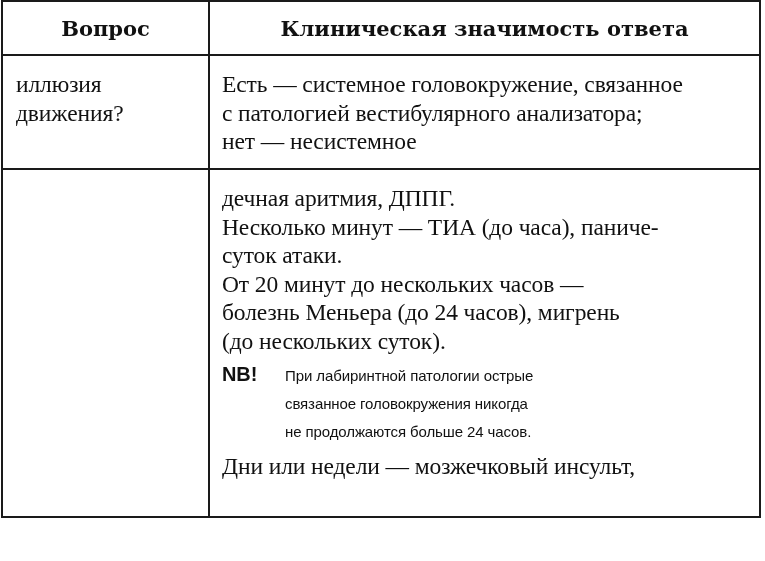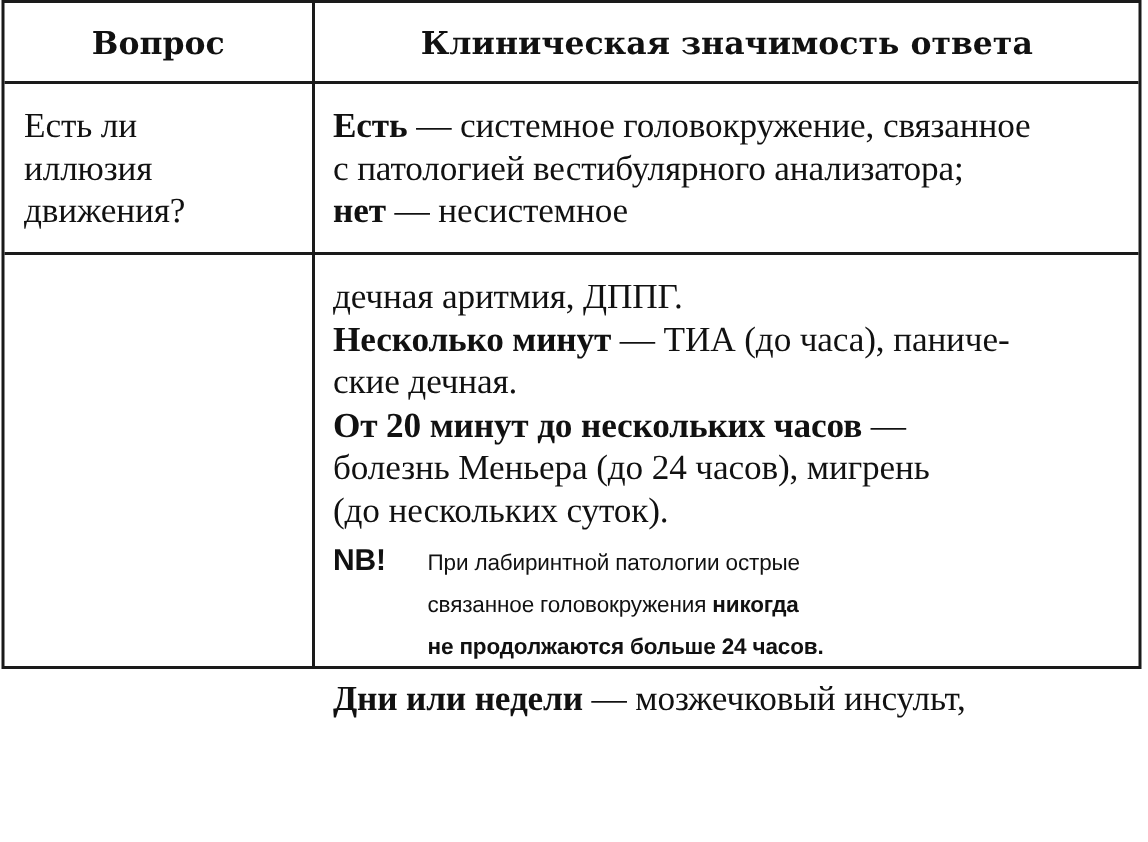--- a/index.html
+++ b/index.html
@@ -1,60 +1,59 @@
 <!DOCTYPE html>
 <html><head>
 <meta charset="utf-8">
 <style>
   html, body { margin:0; padding:0; background:#ffffff; }
   body { width:765px; height:561px; position:relative; overflow:hidden; }
   .tbl {
-    position:absolute; left:1px; top:0px; width:760px; height:446px;
+    position:absolute; left:1px; top:0px; width:760px; height:518px;
     border:2px solid #1a1a1a; box-sizing:border-box;
     font-family:"DejaVu Serif","Liberation Serif",serif; color:#111;
   }
   .vline { position:absolute; left:205px; top:0; bottom:0; width:2px; background:#1a1a1a; }
   .hline { position:absolute; left:0; right:0; height:2px; background:#1a1a1a; }
   .cell { position:absolute; box-sizing:border-box; }
   .hdr { font-weight:bold; font-size:21px; text-align:center; line-height:54px; }
   .txt { font-family:"Liberation Serif","DejaVu Serif",serif; font-size:23.5px; line-height:28.6px; letter-spacing:-0.1px; }
-  .b { font-weight:bold; }
+  .b { font-weight:normal; }
   .nb-wrap { position:relative; margin-top:6px; margin-bottom:6px; font-family:"Liberation Sans","DejaVu Sans",sans-serif; }
   .nb-label { position:absolute; left:0; top:-2px; font-weight:bold; font-size:20px; }
   .nb-text { margin-left:63px; font-size:15px; line-height:28px; }
 </style>
 </head>
 <body>
 
 <div class="tbl">
   <div class="vline"></div>
   <div class="hline" style="top:52px"></div>
   <div class="hline" style="top:166px"></div>
 
   <div class="cell hdr" style="left:0;top:0;width:205px;height:52px;">Вопрос</div>
   <div class="cell hdr" style="left:207px;top:0;width:549px;height:52px;border-radius:24px;">Клиническая значимость ответа</div>
 
   <div class="cell txt" style="left:13px;top:68px;width:190px;">
-    <div>Есть ли</div>
     <div>иллюзия</div>
     <div>движения?</div>
   </div>
   <div class="cell txt" style="left:219px;top:68px;width:535px;">
     <div><span class="b">Есть</span><span> — системное головокружение, связанное</span></div>
     <div><span>с патологией вестибулярного анализатора;</span></div>
     <div><span class="b">нет</span><span> — несистемное</span></div>
   </div>
 
   <div class="cell txt" style="left:219px;top:182px;width:535px;">
     <div>
       <div>дечная аритмия, ДППГ.</div>
     </div>
     <div>
       <div><span class="b">Несколько минут</span><span> — ТИА (до часа), паниче-</span></div>
-      <div>ские дечная.</div>
+      <div>суток атаки.</div>
     </div>
     <div>
       <div><span class="b">От 20 минут до нескольких часов</span><span> —</span></div>
       <div>болезнь Меньера (до 24 часов), мигрень</div>
       <div>(до нескольких суток).</div>
     </div>
     <div class="nb-wrap">
       <span class="nb-label">NB!</span>
       <div class="nb-text">
         <div>При лабиринтной патологии острые</div>

